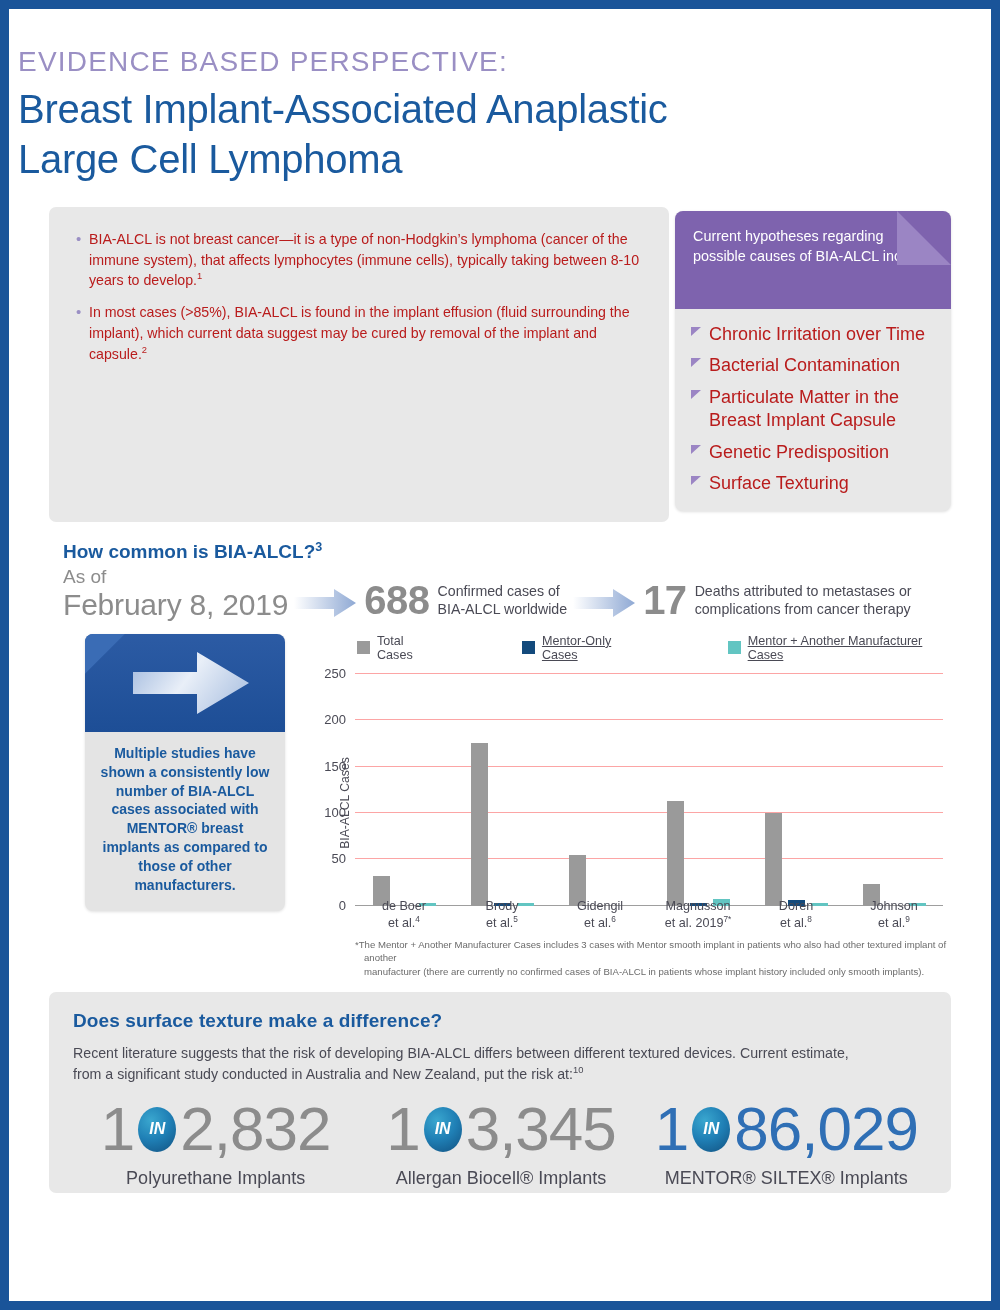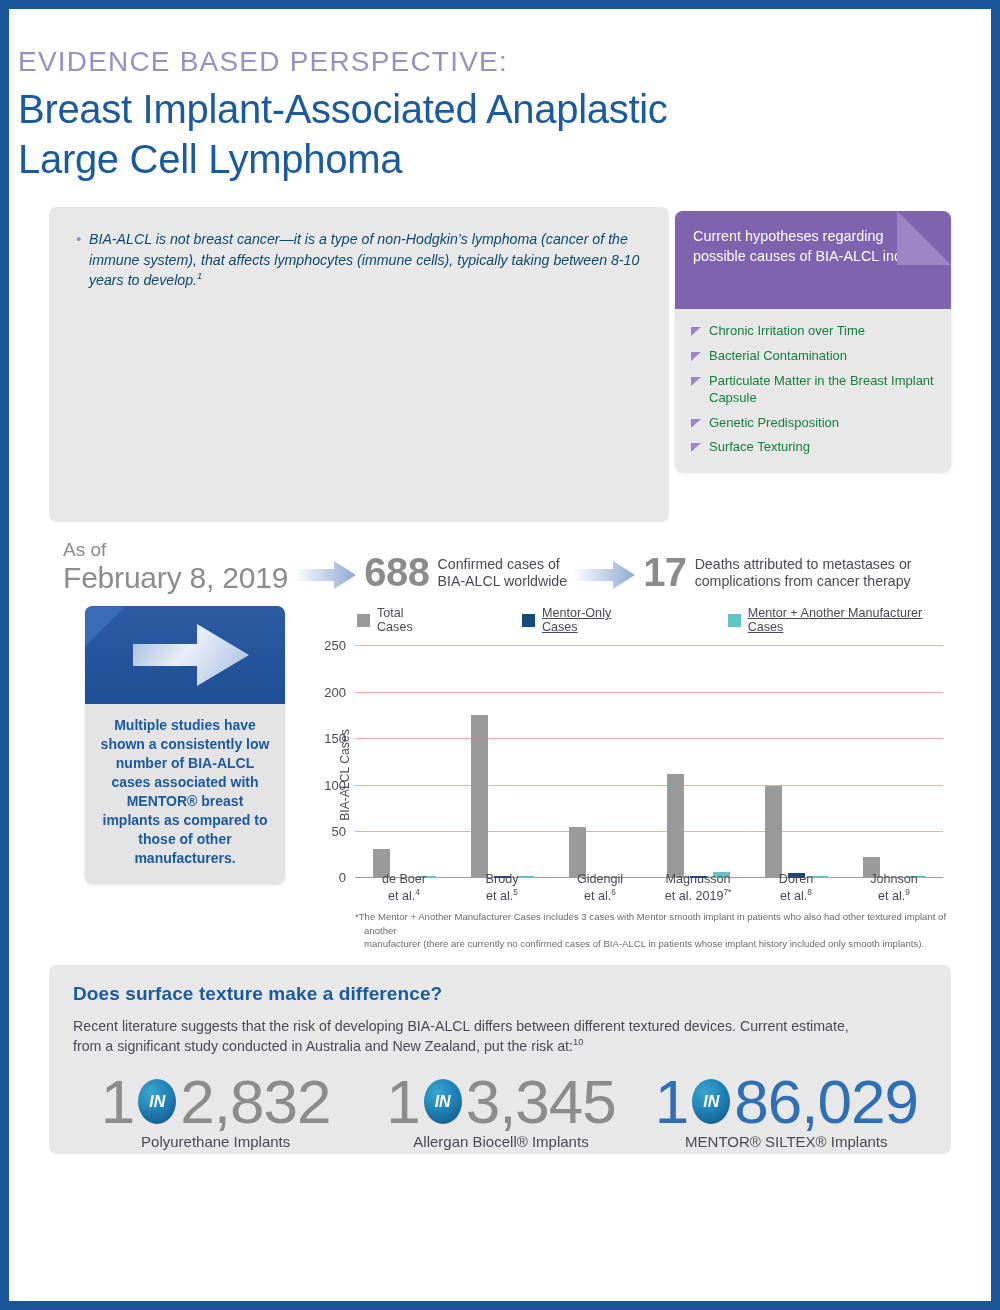--- a/index.html
+++ b/index.html
@@ -45,21 +45,21 @@
     padding: 22px 24px 18px 26px;
   }
   .h2 {
     font-size: 19px; color: #1a5a9e; font-weight: 700;
     margin-bottom: 11px; letter-spacing: 0.1px;
   }
   ul.bullets { list-style: none; }
   ul.bullets li {
     position: relative;
     font-size: 14.2px; line-height: 1.46;
-    color: #0c4a6e; padding-left: 14px; margin-bottom: 11px; font-style: italic;
+    color: #b91c1c; padding-left: 14px; margin-bottom: 11px;
   }
   ul.bullets li:before {
     content: "•"; position: absolute; left: 1px; top: -1px;
     color: #9a8fc4; font-size: 15px;
   }
   sup { font-size: 0.66em; vertical-align: super; }
 
   
   .hypo {
     position: absolute; right: 0; top: 4px;
@@ -87,21 +87,21 @@
     margin-bottom: 8px;
   }
   .hypo-item:last-child { margin-bottom: 0; }
   .tri {
     flex: 0 0 auto; margin-top: 4px;
     width: 0; height: 0;
     border-left: 10px solid #9b85c4;
     border-bottom: 9px solid transparent;
   }
   .hypo-text {
-    font-size: 13px; color: #15803d; line-height: 1.3; font-weight: 500;
+    font-size: 18px; color: #b91c1c; line-height: 1.3; font-weight: 500;
   }
 
   
   .sec2 { margin: 18px 31px 0 31px; position: relative; }
   .h2-plain { font-size: 19px; color: #1a5a9e; font-weight: 700; padding-left: 14px;}
   .asof-row {
     display: flex; align-items: flex-end;
     margin-top: 4px; padding-left: 14px;
   }
   .asof-block { }
@@ -202,21 +202,21 @@
   .inbadge {
     width: 38px; height: 45px; border-radius: 50%;
     background: radial-gradient(circle at 34% 30%, #3aa7cf 0%, #1f7fb5 48%, #12507f 100%);
     color: #fff; font-size: 16px; font-style: italic; font-weight: 600;
     display: flex; align-items: center; justify-content: center;
     flex: 0 0 auto;
   }
   .bignum2 { font-size: 62px; line-height: 1; letter-spacing: -1px; }
   .gray { color: #8c8c8c; }
   .blue { color: #2f6fb5; }
-  .stat-cap { font-size: 15px; color: #4a4a55; margin-top: 0; }
+  .stat-cap { font-size: 18px; color: #4a4a55; margin-top: 8px; }
   .stat-cap.b { color: #4a4a55; }
 </style>
 </head>
 <body>
 
 <div class="page-frame">
 <div class="inner">
 
   <div class="header">
     <div class="eyebrow">EVIDENCE BASED PERSPECTIVE:</div>
@@ -224,20 +224,21 @@
       <div>Breast Implant-Associated Anaplastic</div>
       <div>Large Cell Lymphoma</div>
     </div>
   </div>
 
   <div class="sec1">
 
     <div class="know-panel">
       <ul class="bullets">
         <li><span>BIA-ALCL is not breast cancer—it is a type of non-Hodgkin’s lymphoma (cancer of the immune system), that affects lymphocytes (immune cells), typically taking between 8-10 years to develop.</span><sup>1</sup></li>
+        <li><span>In most cases (&gt;85%), BIA-ALCL is found in the implant effusion (fluid surrounding the implant), which current data suggest may be cured by removal of the implant and capsule.</span><sup>2</sup></li>
       </ul>
     </div>
 
     <div class="hypo">
       <div class="hypo-head">
         <div class="hypo-fold"></div>
         <span>Current hypotheses regarding possible causes of BIA-ALCL include:</span>
       </div>
       <div class="hypo-body">
         <div class="hypo-item">
@@ -258,20 +259,23 @@
         </div>
         <div class="hypo-item">
           <span class="tri"></span>
           <span class="hypo-text">Surface Texturing</span>
         </div>
       </div>
     </div>
   </div>
 
   <div class="sec2">
+    <div class="h2-plain">
+      <span>How common is BIA-ALCL?</span><sup>3</sup>
+    </div>
 
     <div class="asof-row">
       <div class="asof-block">
         <div class="asof-small">As of</div>
         <div class="asof-date">February 8, 2019</div>
       </div>
 
       <svg class="arrow-g" viewBox="0 0 62 30">
         <defs>
           <linearGradient id="ag1" x1="0" y1="0" x2="1" y2="0">

